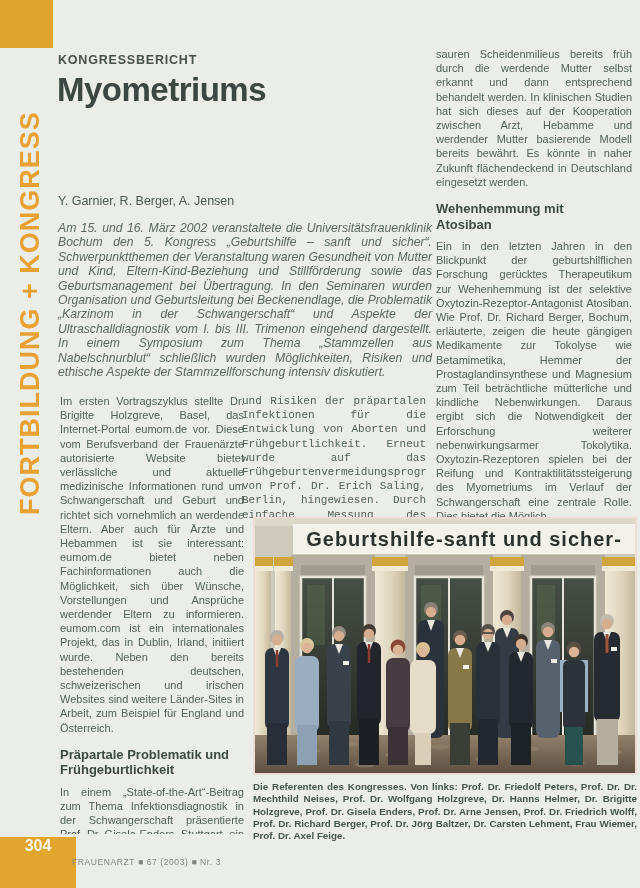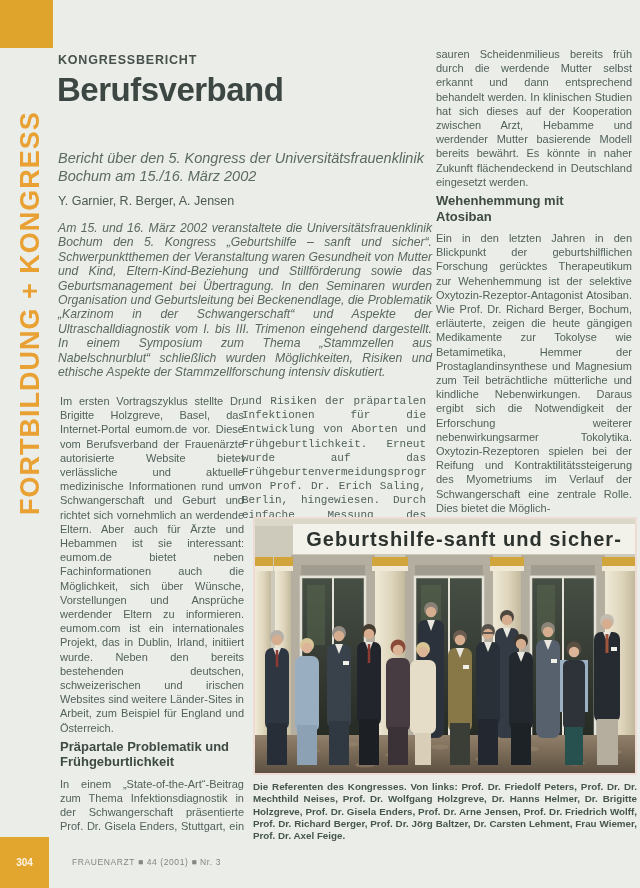--- a/index.html
+++ b/index.html
@@ -34,55 +34,54 @@
     font-size:12.2px; line-height:14.4px; font-weight:normal; font-style:italic;
     color:#5a6861; text-align:justify;
   }
   .col { position:absolute; font-size:11px; line-height:14.2px; text-align:justify; color:#51615b; }
   .col p { margin:0 0 0 0; }
   .col-left  { left:60px;  top:394px; width:184px; height:440px; overflow:hidden; }
   .col-mid   { left:242px; top:394px; width:184px; height:127px; overflow:hidden;font-family:Liberation Mono, monospace; }
   .col-right { left:436px; top:47px;  width:196px; height:472px; overflow:hidden; }
   .sec-heading {
     font-size:13px; font-weight:bold; line-height:15.5px; color:#3e4a44;
-    margin:4px 0 7px 0; text-align:left;
+    margin:12px 0 7px 0; text-align:left;
   }
   .heading-narrow { width:130px; }
   .photo {
     position:absolute; left:253px; top:517px; width:380px; height:254px;
     border:2px solid #eedcd4; background:#84cc16;
   }
   .caption {
     position:absolute; left:253px; top:781px; width:384px;
     font-size:9.8px; line-height:12.3px; font-weight:bold; color:#46564f; text-align:justify;
   }
   .page-num-box {
-    position:absolute; left:0; top:837px; width:49px; height:51px; background:#e2a52e;
-    display:flex; align-items:center; justify-content:center;
-    color:#fdf6e8; font-size:10px; font-weight:bold;
+    position:absolute; left:0; top:837px; width:76px; height:51px; background:#e2a52e;
+    display:flex; justify-content:center;
+    color:#fdf6e8; font-size:16px; font-weight:bold;
   }
   .footer-line {
     position:absolute; left:72px; top:857px;
     font-size:8.5px; letter-spacing:0.6px; color:#81887f;
   }
 </style>
 </head>
 <body>
 
 <div class="page">
 
   <div class="corner-square"></div>
 
   <div class="vlabel">FORTBILDUNG + KONGRESS</div>
 
   <div class="kicker">KONGRESSBERICHT</div>
 
-  <h1 class="title" style="margin:0"><span>Berufsverband</span><br></h1>
-
-  <div class="subtitle">Bericht über den 5. Kongress der Universitätsfrauenklinik Bochum am 15./16. März 2002</div>
+  <h1 class="title" style="margin:0"><span>Myometriums</span><br></h1>
+
 
   <div class="authors">Y. Garnier, R. Berger, A. Jensen</div>
 
   <div class="intro">Am 15. und 16. März 2002 veranstaltete die Universitätsfrauenklinik Bochum den 5. Kongress „Geburtshilfe – sanft und sicher“. Schwerpunktthemen der Veranstaltung waren Gesundheit von Mutter und Kind, Eltern-Kind-Beziehung und Stillförderung sowie das Geburtsmanagement bei Übertragung. In den Seminaren wurden Organisation und Geburtsleitung bei Beckenendlage, die Problematik „Karzinom in der Schwangerschaft“ und Aspekte der Ultraschalldiagnostik vom I. bis III. Trimenon eingehend dargestellt. In einem Symposium zum Thema „Stammzellen aus Nabelschnurblut“ schließlich wurden Möglichkeiten, Risiken und ethische Aspekte der Stammzellforschung intensiv diskutiert.</div>
 
   <div class="col col-left">
     <p>Im ersten Vortragszyklus stellte Dr. Brigitte Holzgreve, Basel, das Internet-Portal eumom.de vor. Diese vom Berufsverband der Frauenärzte autorisierte Website bietet verlässliche und aktuelle medizinische Informationen rund um Schwangerschaft und Geburt und richtet sich vornehmlich an werdende Eltern. Aber auch für Ärzte und Hebammen ist sie interessant: eumom.de bietet neben Fachinformationen auch die Möglichkeit, sich über Wünsche, Vorstellungen und Ansprüche werdender Eltern zu informieren. eumom.com ist ein internationales Projekt, das in Dublin, Irland, initiiert wurde. Neben den bereits bestehenden deutschen, schweizerischen und irischen Websites sind weitere Länder-Sites in Arbeit, zum Beispiel für England und Österreich.</p>
     <h2 class="sec-heading">Präpartale Problematik und Frühgeburtlichkeit</h2>
     <p>In einem „State-of-the-Art“-Beitrag zum Thema Infektionsdiagnostik in der Schwangerschaft präsentierte Prof. Dr. Gisela Enders, Stuttgart, ein rationales Konzept zur Stufendiagnostik. Sie betonte die Bedeutung</p>
   </div>
@@ -290,15 +289,15 @@
       </g>
     </svg>
   </div>
 
   <div class="caption">Die Referenten des Kongresses. Von links: Prof. Dr. Friedolf Peters, Prof. Dr. Dr. Mechthild Neises, Prof. Dr. Wolfgang Holzgreve, Dr. Hanns Helmer, Dr. Brigitte Holzgreve, Prof. Dr. Gisela Enders, Prof. Dr. Arne Jensen, Prof. Dr. Friedrich Wolff, Prof. Dr. Richard Berger, Prof. Dr. Jörg Baltzer, Dr. Carsten Lehment, Frau Wiemer, Prof. Dr. Axel Feige.</div>
 
   <div class="page-num-box">
       <span>304</span>
     </div>
 
-  <div class="footer-line">FRAUENARZT ■ 44 (2001) ■ Nr. 3</div>
+  <div class="footer-line">FRAUENARZT ■ 67 (2003) ■ Nr. 3</div>
 
 </div>
 
 </body></html>

